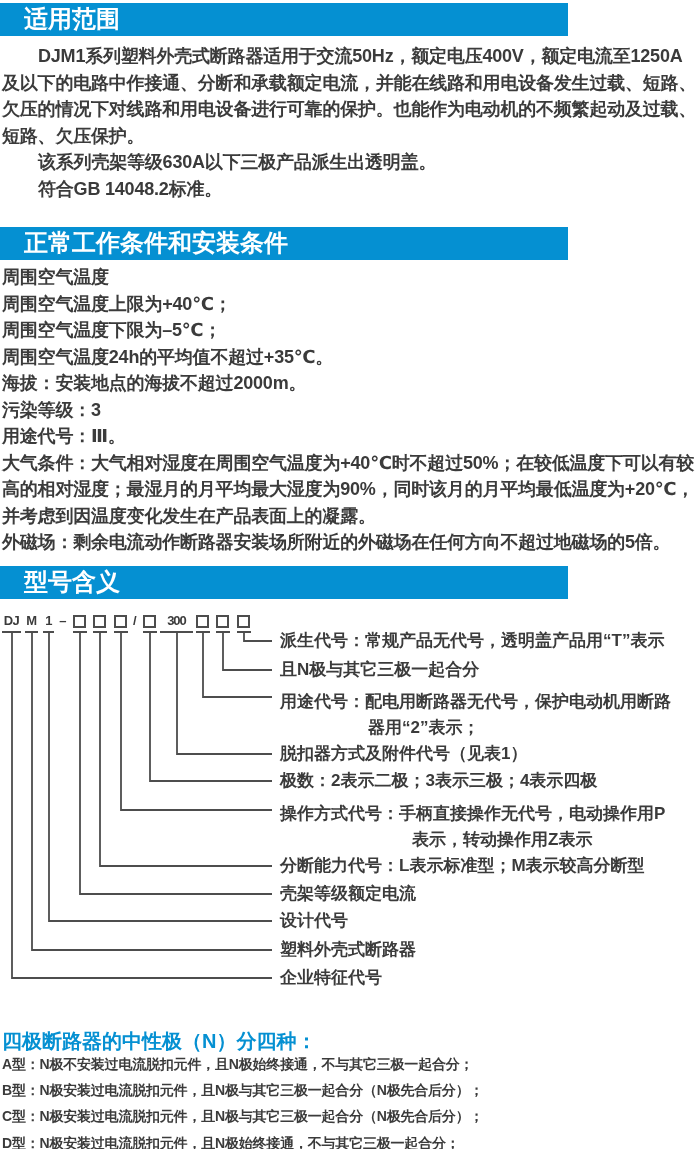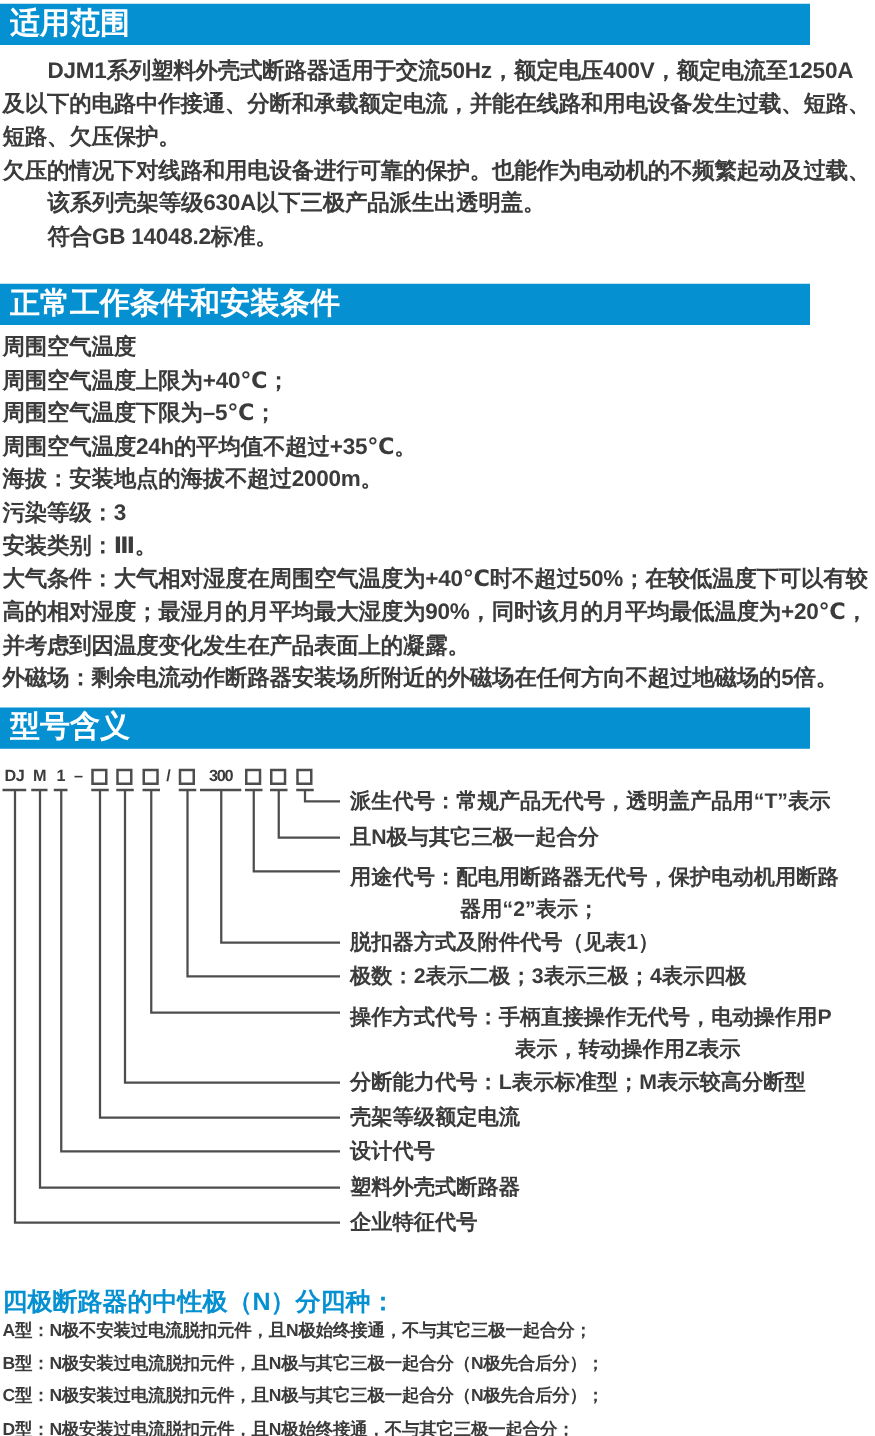--- a/index.html
+++ b/index.html
@@ -9,24 +9,24 @@
   }
   *{margin:0;padding:0;box-sizing:border-box;}
   html,body{background:#ffffff;}
   body{font-family:"Liberation Sans","DejaVu Sans",sans-serif;}
   .page{
     position:relative;width:700px;height:1149px;margin:0 auto;
     background:#ffffff;overflow:hidden;
     font-weight:bold;color:var(--text);
   }
   .bar{
-    position:absolute;left:0;width:648px;height:33px;
+    position:absolute;left:0;width:568px;height:33px;
     background:var(--accent);color:#ffffff;
     font-size:24px;font-weight:bold;line-height:32px;
-    padding-left:8px;white-space:nowrap;
+    padding-left:24px;white-space:nowrap;
   }
   .txtblock{position:absolute;left:2px;width:698px;}
   .txtblock .ln{
     font-size:18px;line-height:26.5px;letter-spacing:-0.2px;
     white-space:nowrap;color:var(--text);
   }
   .ln.indent{padding-left:36px;}
   
   .codepart{
     position:absolute;top:611px;height:22px;
@@ -61,36 +61,36 @@
 </head>
 <body>
 
 <div class="page">
 
   <div class="bar" style="top:3px">适用范围</div>
 
   <div class="txtblock" style="top:43px">
     <div class="ln indent">DJM1系列塑料外壳式断路器适用于交流50Hz，额定电压400V，额定电流至1250A</div>
     <div class="ln">及以下的电路中作接通、分断和承载额定电流，并能在线路和用电设备发生过载、短路、</div>
+    <div class="ln">欠压的情况下对线路和用电设备进行可靠的保护。也能作为电动机的不频繁起动及过载、</div>
     <div class="ln">短路、欠压保护。</div>
-    <div class="ln">欠压的情况下对线路和用电设备进行可靠的保护。也能作为电动机的不频繁起动及过载、</div>
     <div class="ln indent">该系列壳架等级630A以下三极产品派生出透明盖。</div>
     <div class="ln indent">符合GB 14048.2标准。</div>
   </div>
 
   <div class="bar" style="top:227px">正常工作条件和安装条件</div>
 
   <div class="txtblock" style="top:264px">
     <div class="ln">周围空气温度</div>
     <div class="ln">周围空气温度上限为+40℃；</div>
     <div class="ln">周围空气温度下限为–5℃；</div>
     <div class="ln">周围空气温度24h的平均值不超过+35℃。</div>
     <div class="ln">海拔：安装地点的海拔不超过2000m。</div>
     <div class="ln">污染等级：3</div>
-    <div class="ln">安装类别：Ⅲ。</div>
+    <div class="ln">用途代号：Ⅲ。</div>
     <div class="ln">大气条件：大气相对湿度在周围空气温度为+40℃时不超过50%；在较低温度下可以有较</div>
     <div class="ln">高的相对湿度；最湿月的月平均最大湿度为90%，同时该月的月平均最低温度为+20℃，</div>
     <div class="ln">并考虑到因温度变化发生在产品表面上的凝露。</div>
     <div class="ln">外磁场：剩余电流动作断路器安装场所附近的外磁场在任何方向不超过地磁场的5倍。</div>
   </div>
 
   <div class="bar" style="top:566px">型号含义</div>
 
   <div>
     <span class="codepart" style="left:2px;width:19px">DJ</span>

